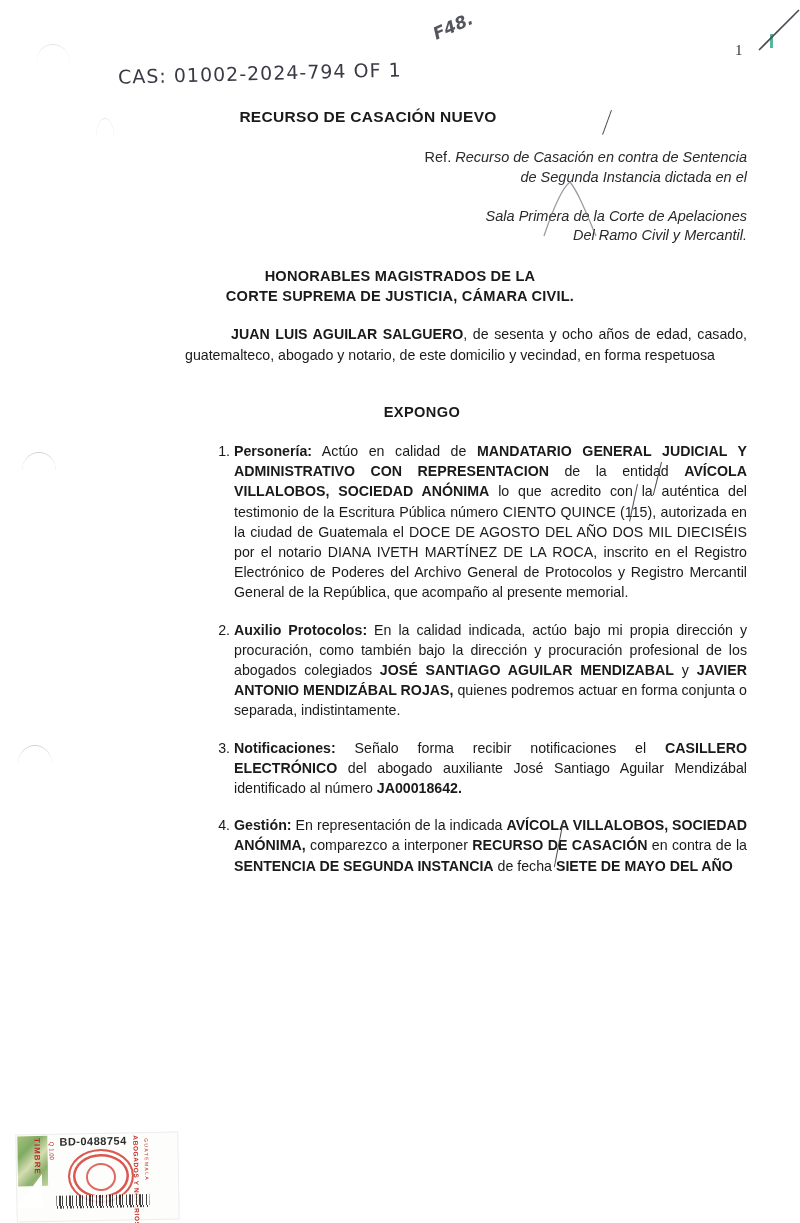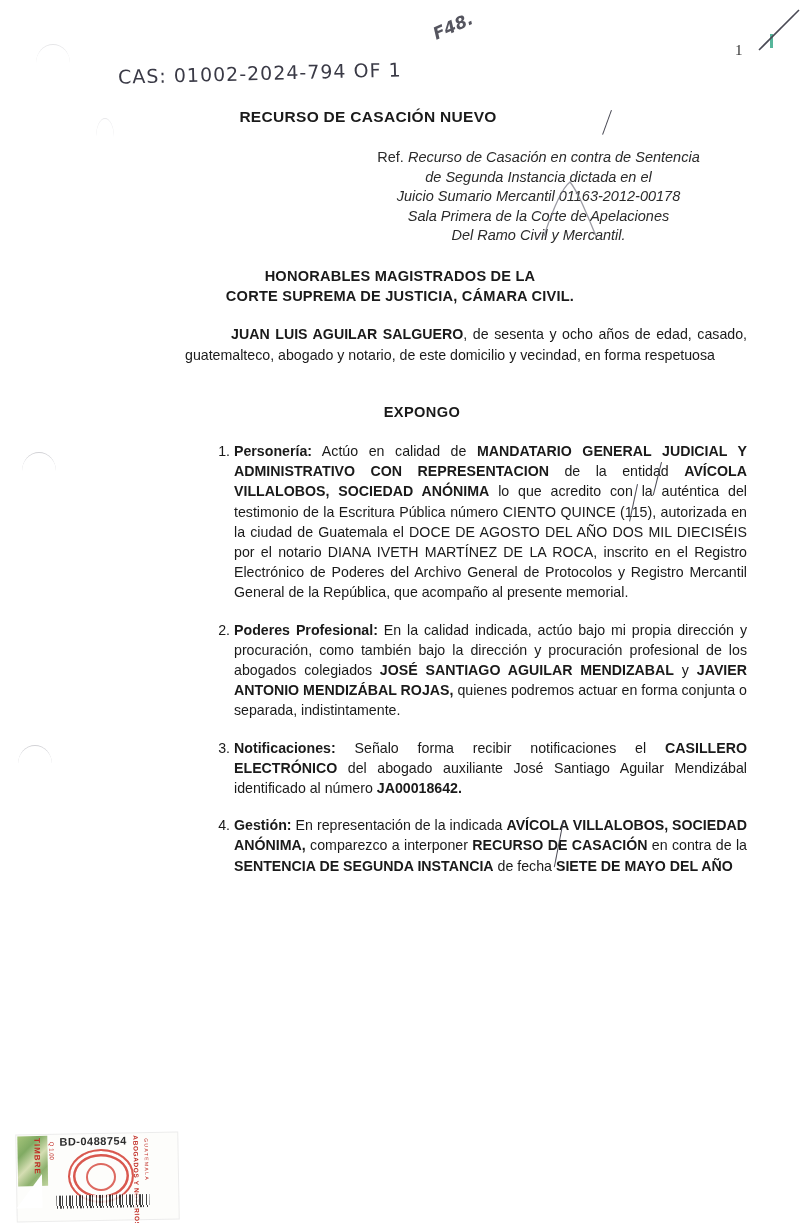--- a/index.html
+++ b/index.html
@@ -80,21 +80,21 @@
     text-align: center;
     font-size: 15.5px;
     font-weight: bold;
     letter-spacing: .3px;
   }
   .ref-block {
     position: absolute;
     left: 330px;
     top: 148px;
     width: 417px;
-    text-align: center;
+    text-align: right;
     font-size: 14.5px;
     line-height: 19.5px;
     color: #2a2a2a;
   }
   .ref-block .ital { font-style: italic; }
 
   .addressee {
     position: absolute;
     left: 0;
     top: 266px;
@@ -307,21 +307,21 @@
     <line x1="44" y1="2" x2="4" y2="42" stroke="#4a4a55" stroke-width="1.6"></line>
   </svg>
 
   <div class="doc-title">RECURSO DE CASACIÓN NUEVO</div>
   <div class="slash" style="left:611px; top:110px; height:26px; transform:rotate(20deg);"></div>
 
   <div class="ref-block">
     <span>Ref.</span>
     <span class="ital">Recurso de Casación en contra de Sentencia</span><br>
     <span class="ital">de Segunda Instancia dictada en el</span><br>
-    <span class="ital">Juicio Sumario Mercantil 01163-2012-00178</span><br>
+    <br>
     <span class="ital">Sala Primera de la Corte de Apelaciones</span><br>
     <span class="ital">Del Ramo Civil y Mercantil.</span>
   </div>
   <svg class="pen-stroke" style="left:540px; top:178px;" width="60" height="62" viewBox="0 0 60 62">
     <path d="M4 58 C12 34, 22 10, 30 4 C38 14, 46 34, 56 58" fill="none" stroke="#7a7a85" stroke-width="1.3" opacity=".75"></path>
   </svg>
 
   <div class="addressee">
     <span>HONORABLES MAGISTRADOS DE LA</span><br>
     <span>CORTE SUPREMA DE JUSTICIA, CÁMARA CIVIL.</span>
@@ -333,21 +333,21 @@
 
   <div class="expongo">EXPONGO</div>
 
   <div class="items">
     <div class="item">
       <span class="num">1.</span>
       <b>Personería:</b><span><span> Actúo en calidad de </span><b>MANDATARIO GENERAL JUDICIAL Y ADMINISTRATIVO CON REPRESENTACION</b><span> de la entidad </span><b>AVÍCOLA VILLALOBOS, SOCIEDAD ANÓNIMA</b><span> lo que acredito con la auténtica del testimonio de la Escritura Pública número CIENTO QUINCE (115), autorizada en la ciudad de Guatemala el DOCE DE AGOSTO DEL AÑO DOS MIL DIECISÉIS por el notario DIANA IVETH MARTÍNEZ DE LA ROCA, inscrito en el Registro Electrónico de Poderes del Archivo General de Protocolos y Registro Mercantil General de la República, que acompaño al presente memorial.</span></span>
     </div>
     <div class="item">
       <span class="num">2.</span>
-      <b>Poderes Profesional:</b><span><span> En la calidad indicada, actúo bajo mi propia dirección y procuración, como también bajo la dirección y procuración profesional de los abogados colegiados </span><b>JOSÉ SANTIAGO AGUILAR MENDIZABAL</b><span> y </span><b>JAVIER ANTONIO MENDIZÁBAL ROJAS,</b><span> quienes podremos actuar en forma conjunta o separada, indistintamente.</span></span>
+      <b>Auxilio Protocolos:</b><span><span> En la calidad indicada, actúo bajo mi propia dirección y procuración, como también bajo la dirección y procuración profesional de los abogados colegiados </span><b>JOSÉ SANTIAGO AGUILAR MENDIZABAL</b><span> y </span><b>JAVIER ANTONIO MENDIZÁBAL ROJAS,</b><span> quienes podremos actuar en forma conjunta o separada, indistintamente.</span></span>
     </div>
     <div class="item">
       <span class="num">3.</span>
       <b>Notificaciones:</b><span><span> Señalo forma recibir notificaciones el </span><b>CASILLERO ELECTRÓNICO</b><span> del abogado auxiliante José Santiago Aguilar Mendizábal identificado al número </span><b>JA00018642.</b></span>
     </div>
     <div class="item">
       <span class="num">4.</span>
       <b>Gestión:</b><span><span>   En representación de la indicada </span><b>AVÍCOLA VILLALOBOS, SOCIEDAD ANÓNIMA,</b><span> comparezco a interponer </span><b>RECURSO DE CASACIÓN</b><span> en contra de la </span><b>SENTENCIA DE SEGUNDA INSTANCIA</b><span> de fecha </span><b>SIETE DE MAYO DEL AÑO</b></span>
     </div>
   </div>

